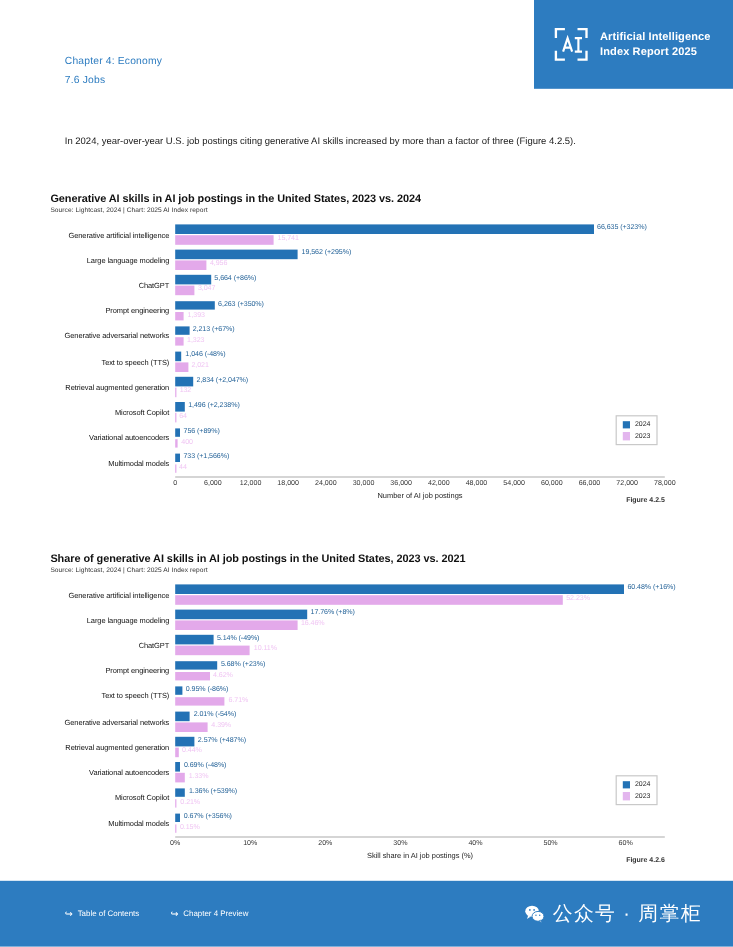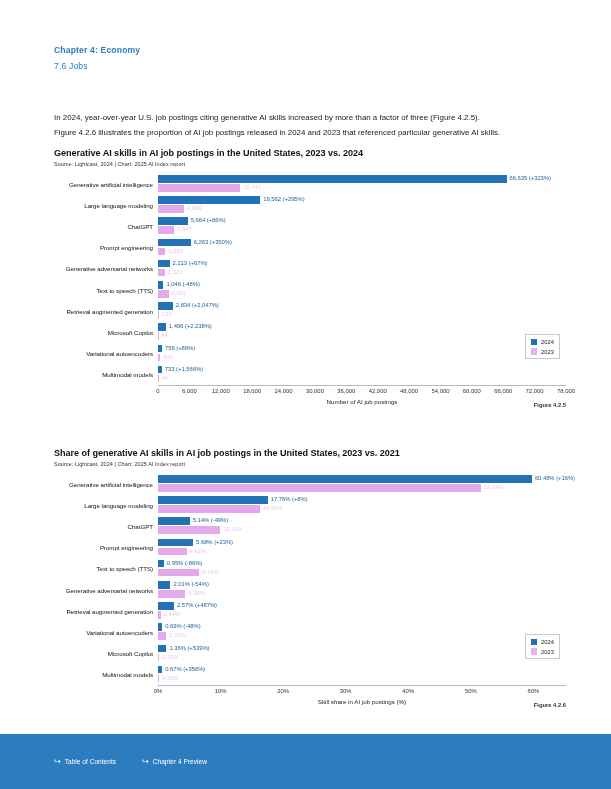--- a/index.html
+++ b/index.html
@@ -16,29 +16,29 @@
     position: absolute; top: 0; right: 0;
     width: 166px; height: 74px;
     background: #2d7cc0;
     display: flex; align-items: center; gap: 9px;
     padding-left: 16px;
   }
   .logo-mark { width: 30px; height: 30px; flex: 0 0 30px; }
   .hdr-txt { color: #fff; font-size: 9.2px; font-weight: bold; line-height: 1.45; letter-spacing: .1px; }
 
   .chap { position: absolute; left: 54px; top: 45px; }
-  .chap-1 { font-size: 8.6px; font-weight: bold; color: #2d7cc0; letter-spacing: .15px; }
+  .chap-1 { font-size: 8.6px; font-weight: normal; color: #2d7cc0; letter-spacing: .15px; }
   .chap-2 { font-size: 8.6px; color: #2d7cc0; margin-top: 6px; letter-spacing: .15px; }
 
   
   .para { position: absolute; left: 54px; top: 110px; width: 512px; }
   .para p { font-size: 7.9px; color: #1a1a1a; line-height: 1.95; }
 
   
-  .fig { position: absolute; left: 54px; width: 512px; }
+  .fig { position: absolute; left: 42px; width: 512px; margin-top: 12px; }
   .fig1 { top: 148px; }
   .fig2 { top: 448px; }
   .fig-title { font-size: 9.1px; font-weight: bold; color: #111; letter-spacing: -.05px; }
   .fig-src { font-size: 5.5px; color: #333; margin-top: 2.5px; letter-spacing: .05px; }
 
   .plot { position: relative; margin-top: 7px; }
   .plot-rows { position: relative; }
 
   .row { position: relative; height: 21.2px; display: flex; align-items: center; }
   .cat {
@@ -96,29 +96,42 @@
     color: #fff;
   }
   .wm-txt { font-size: 16.5px; letter-spacing: 1.2px; }
   .wm-icon { width: 17px; height: 17px; }
 </style>
 </head>
 <body>
 
 <div class="page">
 
+  <div class="hdr-band">
+    <svg class="logo-mark" viewBox="0 0 40 40">
+      <path d="M3 13 V3 H13" fill="none" stroke="#fff" stroke-width="2.6"></path>
+      <path d="M27 3 H37 V13" fill="none" stroke="#fff" stroke-width="2.6"></path>
+      <path d="M3 27 V37 H13" fill="none" stroke="#fff" stroke-width="2.6"></path>
+      <path d="M27 37 H37 V27" fill="none" stroke="#fff" stroke-width="2.6"></path>
+      <path d="M11 28 L16 13 L21 28 M12.6 23.5 H19.4" fill="none" stroke="#fff" stroke-width="2.4"></path>
+      <path d="M24 13 H32 M28 13 V28 M24 28 H32" fill="none" stroke="#fff" stroke-width="2.4"></path>
+    </svg>
+    <div class="hdr-txt">
+      <div>Artificial Intelligence</div>
+      <div>Index Report 2025</div>
+    </div>
+  </div>
 
   <div class="chap">
     <div class="chap-1">Chapter 4: Economy</div>
     <div class="chap-2">7.6 Jobs</div>
   </div>
 
   <div class="para">
     <p>In 2024, year-over-year U.S. job postings citing generative AI skills increased by more than a factor of three (Figure 4.2.5).</p>
-    <p>Figure 4.2.6 illustrates the proportion of AI job postings released in 2024 and 2023 that referenced particular generative AI skills.</p>
   </div>
 
   <div class="fig fig1">
     <div class="fig-title">Generative AI skills in AI job postings in the United States, 2023 vs. 2024</div>
     <div class="fig-src">Source: Lightcast, 2024 | Chart: 2025 AI Index report</div>
     <div class="plot">
       <div class="plot-rows" id="rows1">
           <div class="row">
             <div class="cat">Generative artificial intelligence</div>
             <div class="bars">
@@ -369,15 +382,28 @@
 
   <div class="footer">
     <a class="foot-link" href="#">
       <span class="arrow">↩</span>
       <span>Table of Contents</span>
     </a>
     <a class="foot-link" href="#">
       <span class="arrow">↩</span>
       <span>Chapter 4 Preview</span>
     </a>
+    <div class="watermark">
+      <svg class="wm-icon" viewBox="0 0 24 24">
+        <ellipse cx="9" cy="9" rx="8" ry="6.6" fill="#fff"></ellipse>
+        <path d="M4.5 14 L3 18 L7 15.6 Z" fill="#fff"></path>
+        <ellipse cx="16" cy="15" rx="7" ry="5.8" fill="#fff" stroke="#2d7cc0" stroke-width="1.1"></ellipse>
+        <path d="M19 19.4 L20.5 22.4 L17.2 20.6 Z" fill="#fff" stroke="#2d7cc0" stroke-width=".8"></path>
+        <circle cx="6.4" cy="7.4" r="1.05" fill="#2d7cc0"></circle>
+        <circle cx="11.4" cy="7.4" r="1.05" fill="#2d7cc0"></circle>
+        <circle cx="13.6" cy="13.6" r=".85" fill="#2d7cc0"></circle>
+        <circle cx="18" cy="13.6" r=".85" fill="#2d7cc0"></circle>
+      </svg>
+      <span class="wm-txt">公众号 · 周掌柜</span>
+    </div>
   </div>
 
 </div>
 
 </body></html>

